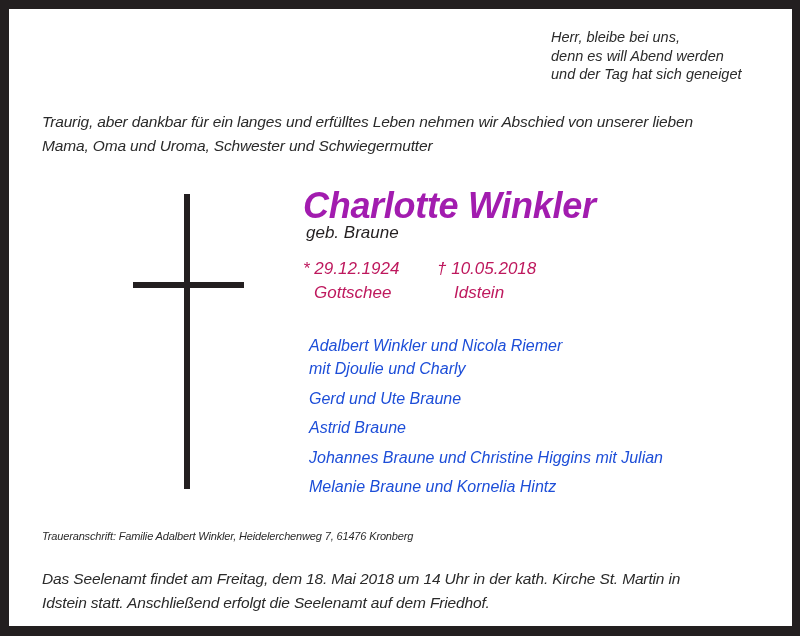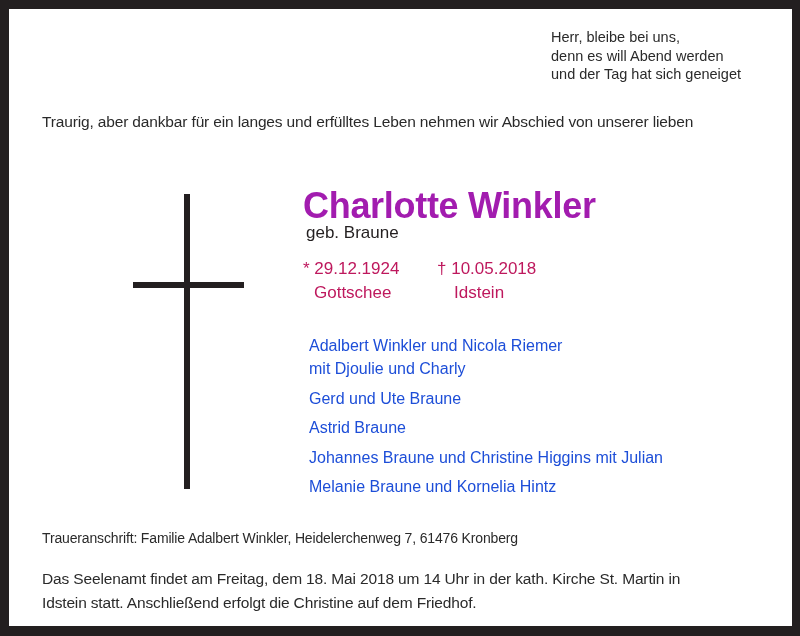--- a/index.html
+++ b/index.html
@@ -9,20 +9,21 @@
     position: relative;
     overflow: hidden;
     font-family: "Liberation Sans", sans-serif;
     color: #231f20;
   }
   .card {
     position: absolute;
     left: 9px; top: 9px;
     width: 783px; height: 617px;
     background: #ffffff;
+    font-style: italic;
   }
   .abs { position: absolute; white-space: nowrap; }
   .verse {
     left: 542px; top: 19px;
     font-size: 14.5px; line-height: 18.5px;
     color: #2a2a2a;
   }
   .verse div { white-space: nowrap; }
   .intro {
     left: 33px; top: 101px;
@@ -54,41 +55,42 @@
   .death-date { left: 428px; top: 250px; }
   .death-place { left: 445px; top: 274px; }
   .survivors {
     left: 300px; top: 325px;
     font-size: 16px; color: #1d4ed8;
   }
   .survivors .grp { line-height: 23px; margin-bottom: 6.5px; }
   .survivors .grp div { white-space: nowrap; }
   .address {
     left: 33px; top: 521px;
-    font-size: 14px; color: #2a2a2a; letter-spacing: -0.15px;
+    font-size: 11px; color: #2a2a2a; letter-spacing: -0.15px;
   }
   .service {
     left: 33px; top: 558px;
     font-size: 15.5px; line-height: 24px; color: #2a2a2a; letter-spacing: -0.15px;
   }
   .service div { white-space: nowrap; }
 </style>
 </head>
 <body>
 
 <div class="card">
 
   <div class="abs verse">
     <div>Herr, bleibe bei uns,</div>
     <div>denn es will Abend werden</div>
     <div>und der Tag hat sich geneiget</div>
   </div>
 
   <div class="abs intro">
     <div>Traurig, aber dankbar für ein langes und erfülltes Leben nehmen wir Abschied von unserer lieben</div>
+    <div>Mama, Oma und Uroma, Schwester und Schwiegermutter</div>
   </div>
 
   <div>
     <div class="cross-v"></div>
     <div class="cross-h"></div>
   </div>
 
   <div class="abs name">Charlotte Winkler</div>
   <div class="abs maiden">geb. Braune</div>
 
@@ -113,16 +115,16 @@
     </div>
     <div class="grp">
       <div>Melanie Braune und Kornelia Hintz</div>
     </div>
   </div>
 
   <div class="abs address">Traueranschrift: Familie Adalbert Winkler, Heidelerchenweg 7, 61476 Kronberg</div>
 
   <div class="abs service">
     <div>Das Seelenamt findet am Freitag, dem 18. Mai 2018 um 14 Uhr in der kath. Kirche St. Martin in</div>
-    <div>Idstein statt. Anschließend erfolgt die Christine auf dem Friedhof.</div>
+    <div>Idstein statt. Anschließend erfolgt die Seelenamt auf dem Friedhof.</div>
   </div>
 
 </div>
 
 </body></html>

